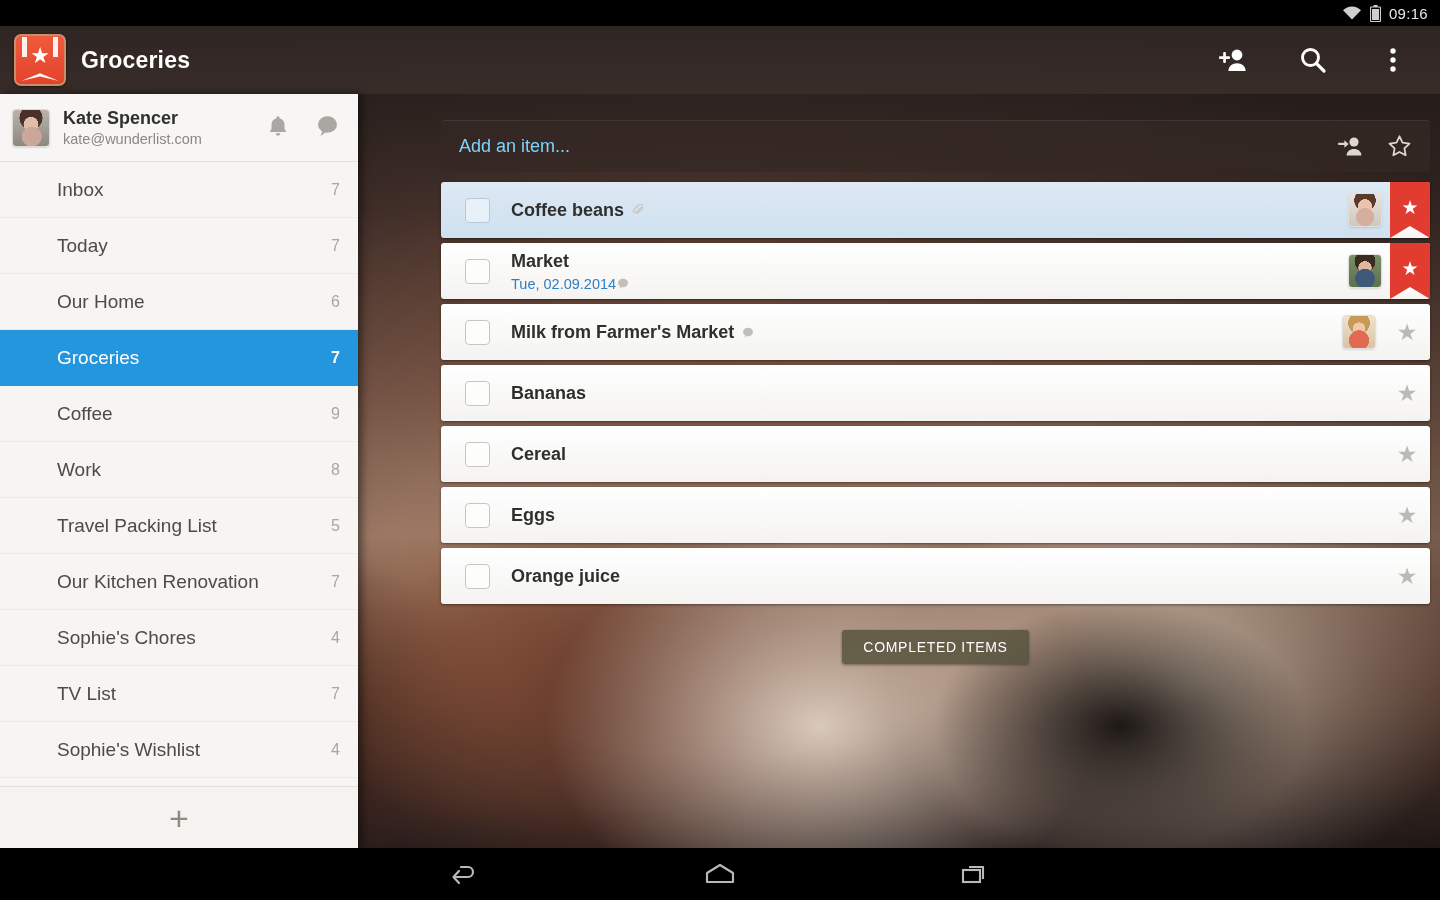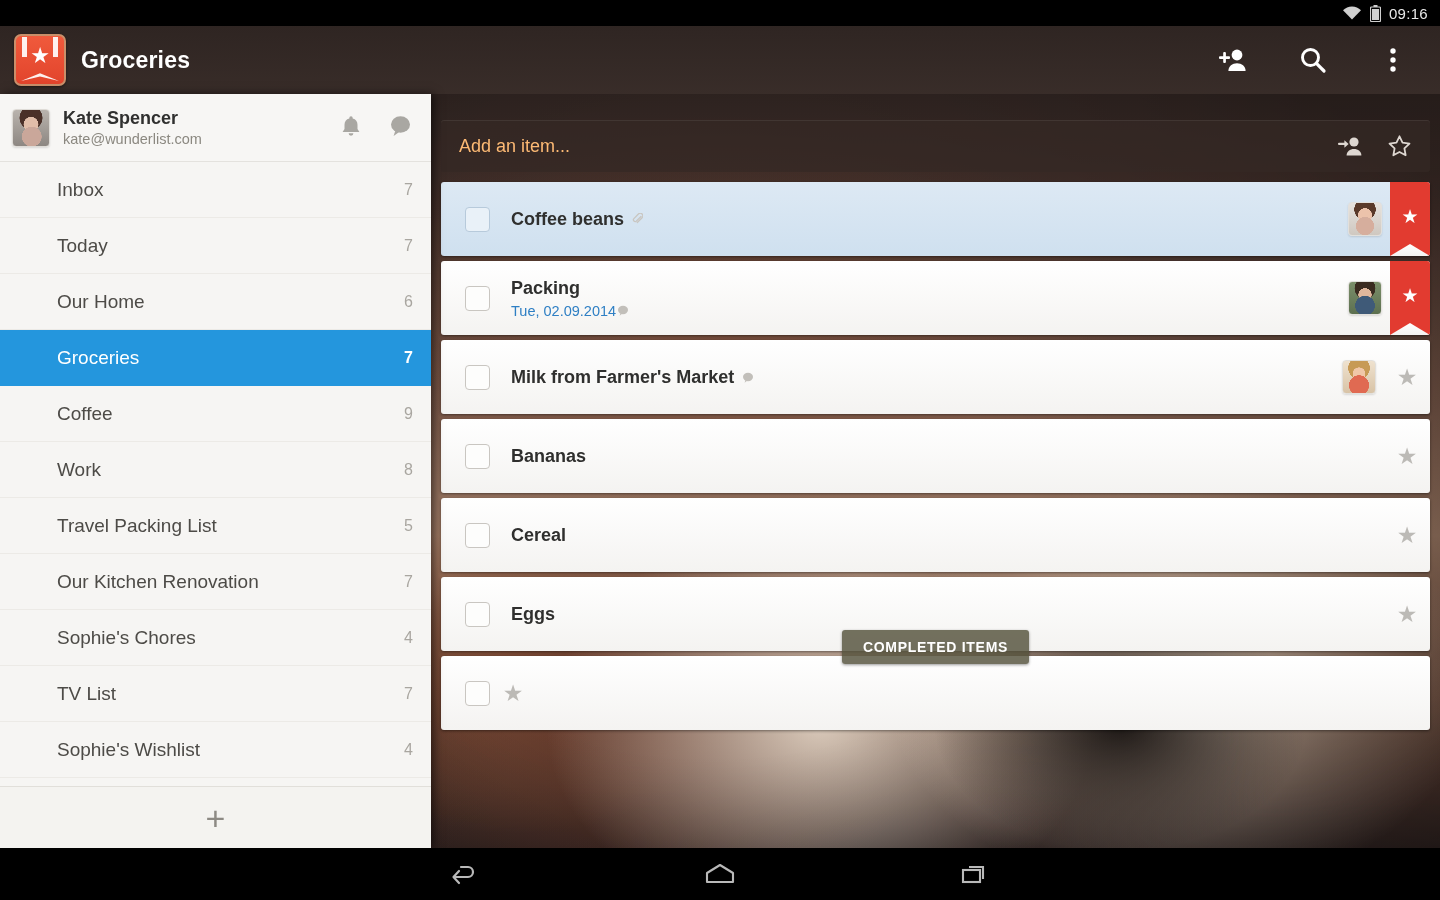--- a/index.html
+++ b/index.html
@@ -61,21 +61,21 @@
     position:absolute; left:5px; right:5px; bottom:3px; height:10px;
     background:rgba(255,255,255,.92);
     clip-path:polygon(0% 100%, 50% 22%, 100% 100%, 100% 100%, 50% 55%, 0% 100%);
   }
   #apptitle{ color:#fff; font-size:23px; font-weight:bold; margin-left:15px; letter-spacing:.2px; }
   #actionbar .ab-actions{ margin-left:auto; display:flex; align-items:center; gap:46px; padding-right:30px; }
   .ab-btn{ display:flex; align-items:center; justify-content:center; width:34px; height:34px; cursor:pointer; }
 
   
   #sidebar{
-    position:absolute; left:0; top:68px; width:431px; height:754px;
+    position:absolute; left:0; top:68px; width:358px; height:754px;
     background:#f6f5f3;
     box-shadow:3px 0 9px rgba(0,0,0,.55);
     display:flex; flex-direction:column; z-index:5;
   }
   #account{
     height:68px; display:flex; align-items:center; padding:0 18px 0 12px;
     border-bottom:1px solid #e4e2de; background:#f7f6f4; flex:none;
   }
   #account .avatar{
     width:38px; height:38px; border-radius:4px; flex:none;
@@ -112,26 +112,26 @@
   
   #content{
     position:absolute; left:431px; top:68px; width:1009px; height:754px; overflow:hidden;
   }
   #addbar{
     position:absolute; left:10px; top:26px; width:989px; height:52px;
     background:rgba(52,41,37,.74); border-radius:3px;
     display:flex; align-items:center; padding:0 18px;
     box-shadow:inset 0 1px 0 rgba(255,255,255,.07);
   }
-  #addbar .ph{ color:#fdba74; font-size:18px; flex:1; }
+  #addbar .ph{ color:#7dd3fc; font-size:18px; flex:1; }
   #addbar .ab-ico{ display:flex; align-items:center; margin-left:24px; cursor:pointer; }
 
   #tasks{ position:absolute; left:10px; top:88px; width:989px; }
   .task{
-    position:relative; height:74px; margin-bottom:5px; border-radius:3px;
+    position:relative; height:56px; margin-bottom:5px; border-radius:3px;
     background:linear-gradient(180deg,#ffffff 0%,#f4f3f1 100%);
     display:flex; align-items:center; padding:0 0 0 24px;
     box-shadow:0 1px 3px rgba(0,0,0,.45); overflow:hidden; cursor:pointer;
   }
   .task.active{ background:linear-gradient(180deg,#dde9f4 0%,#cfe0ef 100%); }
   .chk{
     width:25px; height:25px; border:1px solid #c9c6c1; border-radius:4px;
     background:#fdfdfc; flex:none; cursor:pointer;
   }
   .task.active .chk{ background:#e9f1f8; border-color:#b7cadb; }
@@ -169,21 +169,21 @@
   }
   .ribbon .rstar{ color:#fff; font-size:19px; line-height:1; margin-bottom:5px; }
   .graystar{ width:46px; display:flex; align-items:center; justify-content:center; cursor:pointer; }
   .graystar span{ color:#bcbab6; font-size:23px; line-height:1; }
   .mini{ display:inline-block; }
 
   #completed{
     position:absolute; left:0; right:0; top:536px; display:flex; justify-content:center;
   }
   #completed .btn{
-    background:rgba(84,82,60,.82); color:#fff; font-size:14px; font-weight:bold;
+    background:rgba(84,82,60,.82); color:#fff; font-size:14px; font-weight:normal;
     letter-spacing:.7px; padding:9px 21px; border-radius:3px; cursor:pointer;
     box-shadow:0 1px 3px rgba(0,0,0,.4);
   }
 
   
   #navbar{
     position:absolute; left:0; top:848px; width:1440px; height:52px; background:#000;
     display:flex; align-items:center; justify-content:center; gap:200px;
   }
   .nav-btn{ display:flex; align-items:center; justify-content:center; width:56px; height:40px; cursor:pointer; }
@@ -439,21 +439,21 @@
             <div class="t-avatar av1"></div>
             <div class="ribbon">
               <span class="rstar">★</span>
             </div>
           </span>
         </div>
         <div class="task">
           <span class="chk"></span>
           <span class="t-txt">
             <span class="t-title">
-              <span>Packing</span>
+              <span>Market</span>
             </span>
             <span class="t-sub">
               <span>Tue, 02.09.2014</span>
               <span><svg width="12" height="11" viewBox="0 0 12 11">
                   <ellipse cx="6" cy="5" rx="5" ry="4.2" fill="#c2bfba"></ellipse>
                   <path d="M3.5 8 2.6 10.8 5.4 8.6Z" fill="#c2bfba"></path>
                 </svg></span>
             </span>
           </span>
           <span class="t-right">
@@ -515,20 +515,25 @@
             </span>
           </span>
           <span class="t-right">
             <div class="graystar">
               <span>★</span>
             </div>
           </span>
         </div>
         <div class="task">
           <span class="chk"></span>
+          <span class="t-txt">
+            <span class="t-title">
+              <span>Orange juice</span>
+            </span>
+          </span>
           <span class="t-right">
             <div class="graystar">
               <span>★</span>
             </div>
           </span>
         </div>
       </div>
 
     <div id="completed">
       <div class="btn">COMPLETED ITEMS</div>

